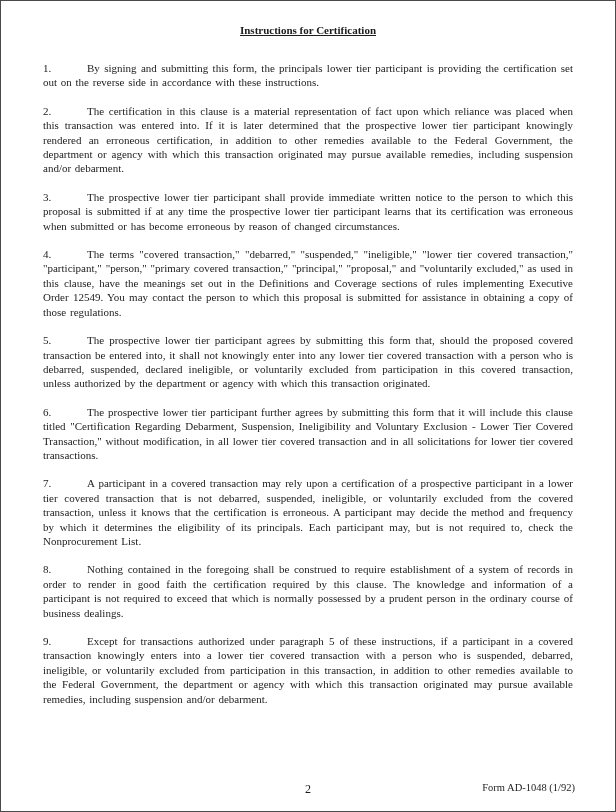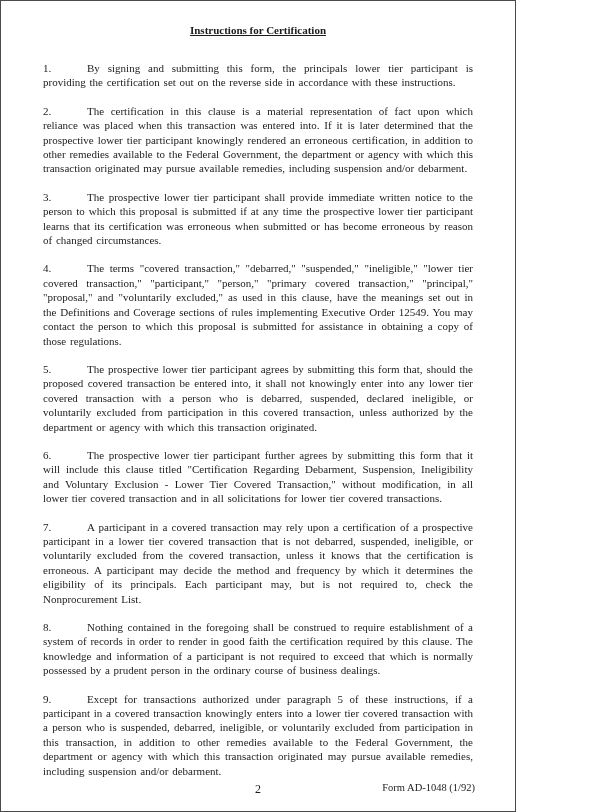--- a/index.html
+++ b/index.html
@@ -2,21 +2,21 @@
 <html><head>
 <meta charset="utf-8">
 <style>
   html, body {
     margin: 0;
     padding: 0;
     background: #ffffff;
   }
   .page {
     position: relative;
-    width: 516px;
+    width: 616px;
     height: 812px;
     box-sizing: border-box;
     background: #ffffff;
     border: 1px solid #4a4a4a;
     padding: 16px 42px 0 42px;
     font-family: "Liberation Serif", "DejaVu Serif", serif;
     color: #1c1c1c;
     overflow: hidden;
   }
   .doc-title {

